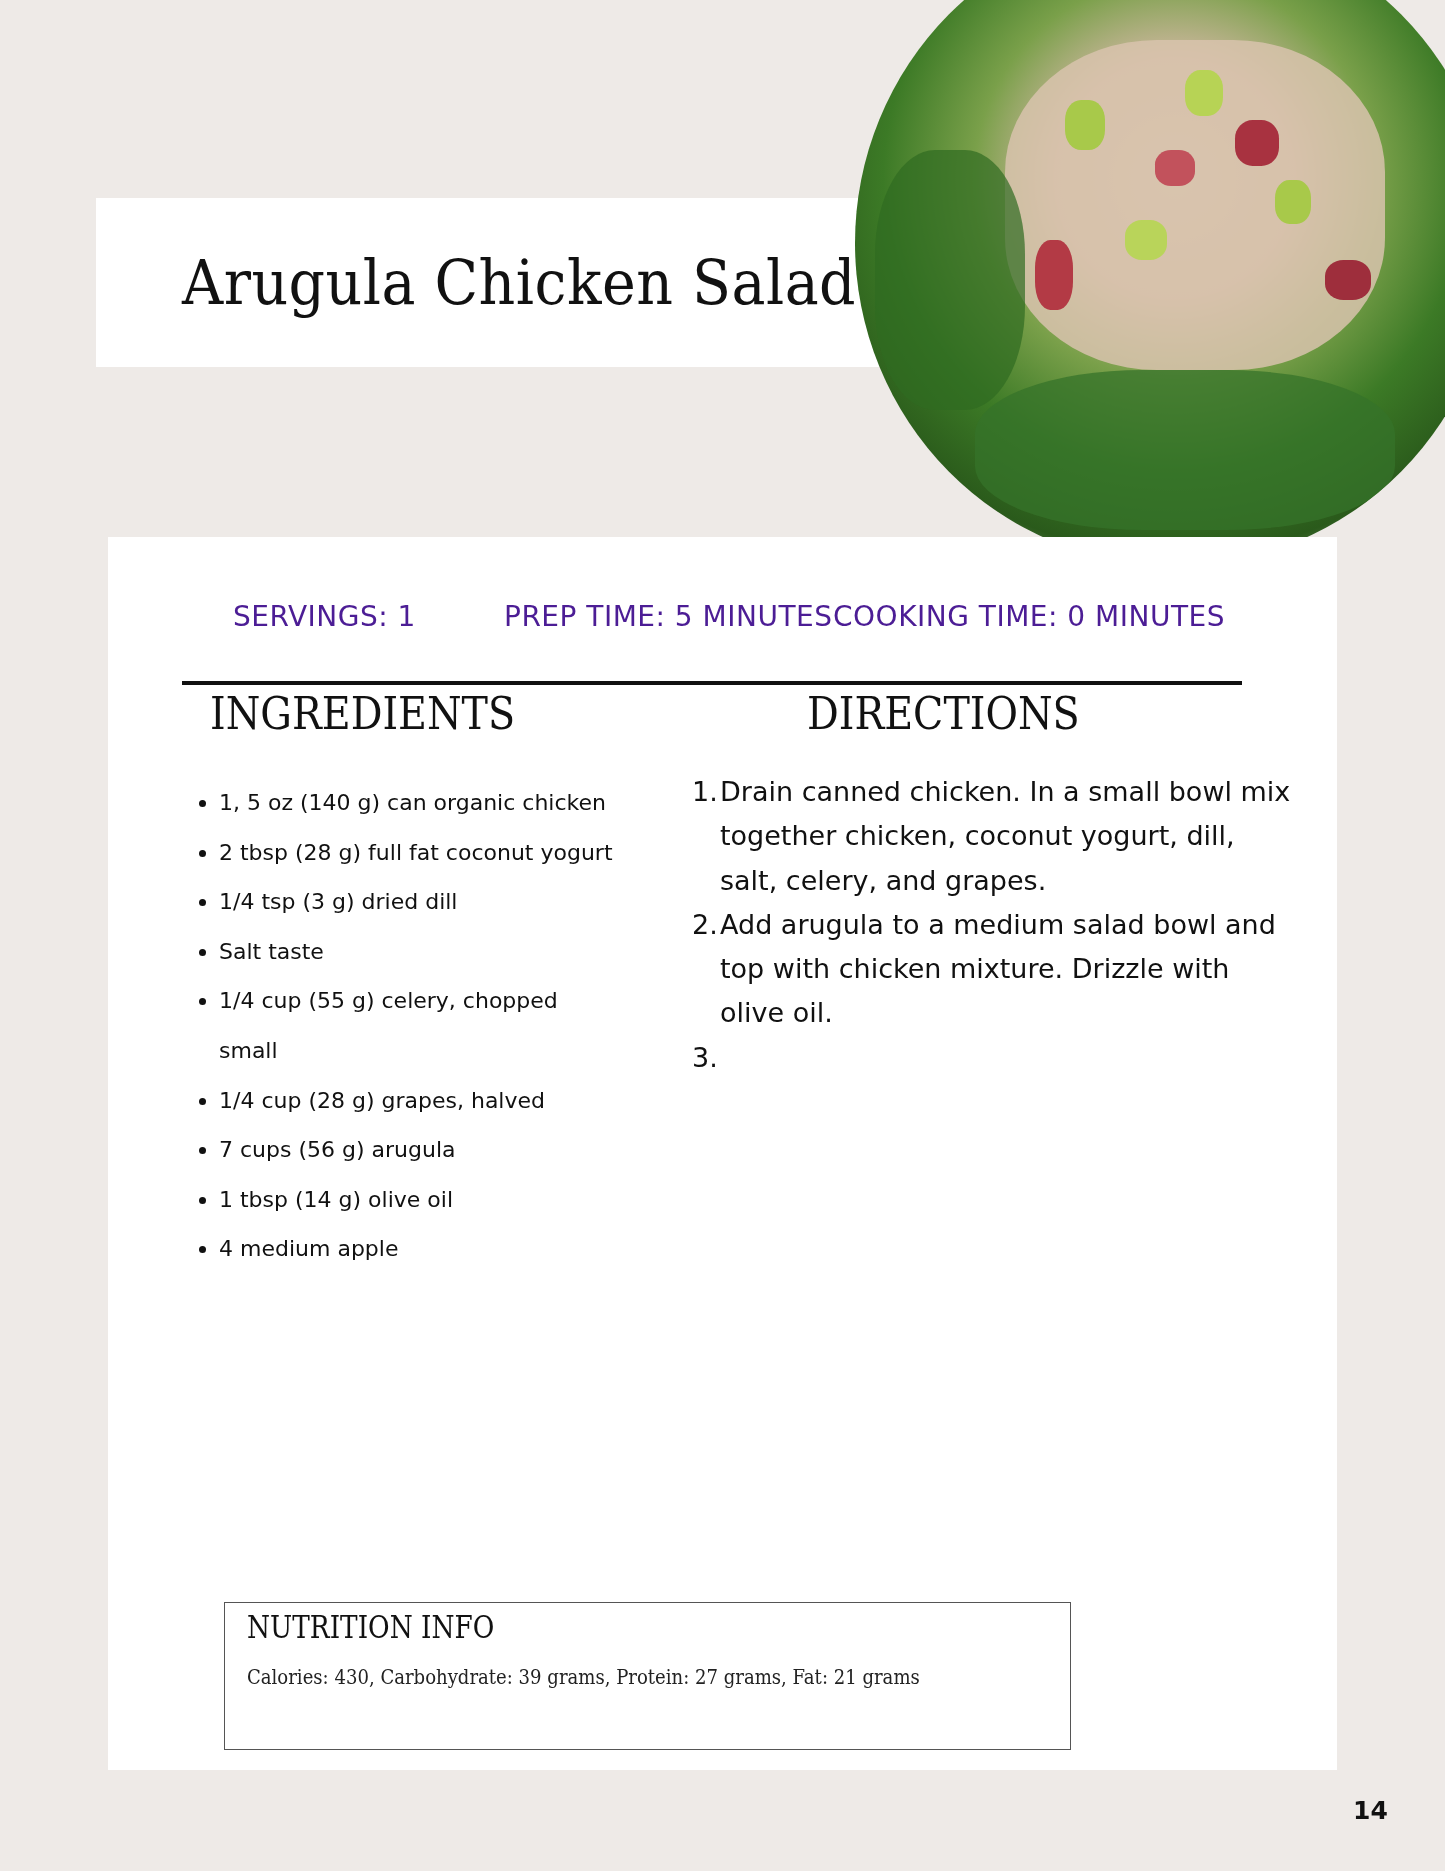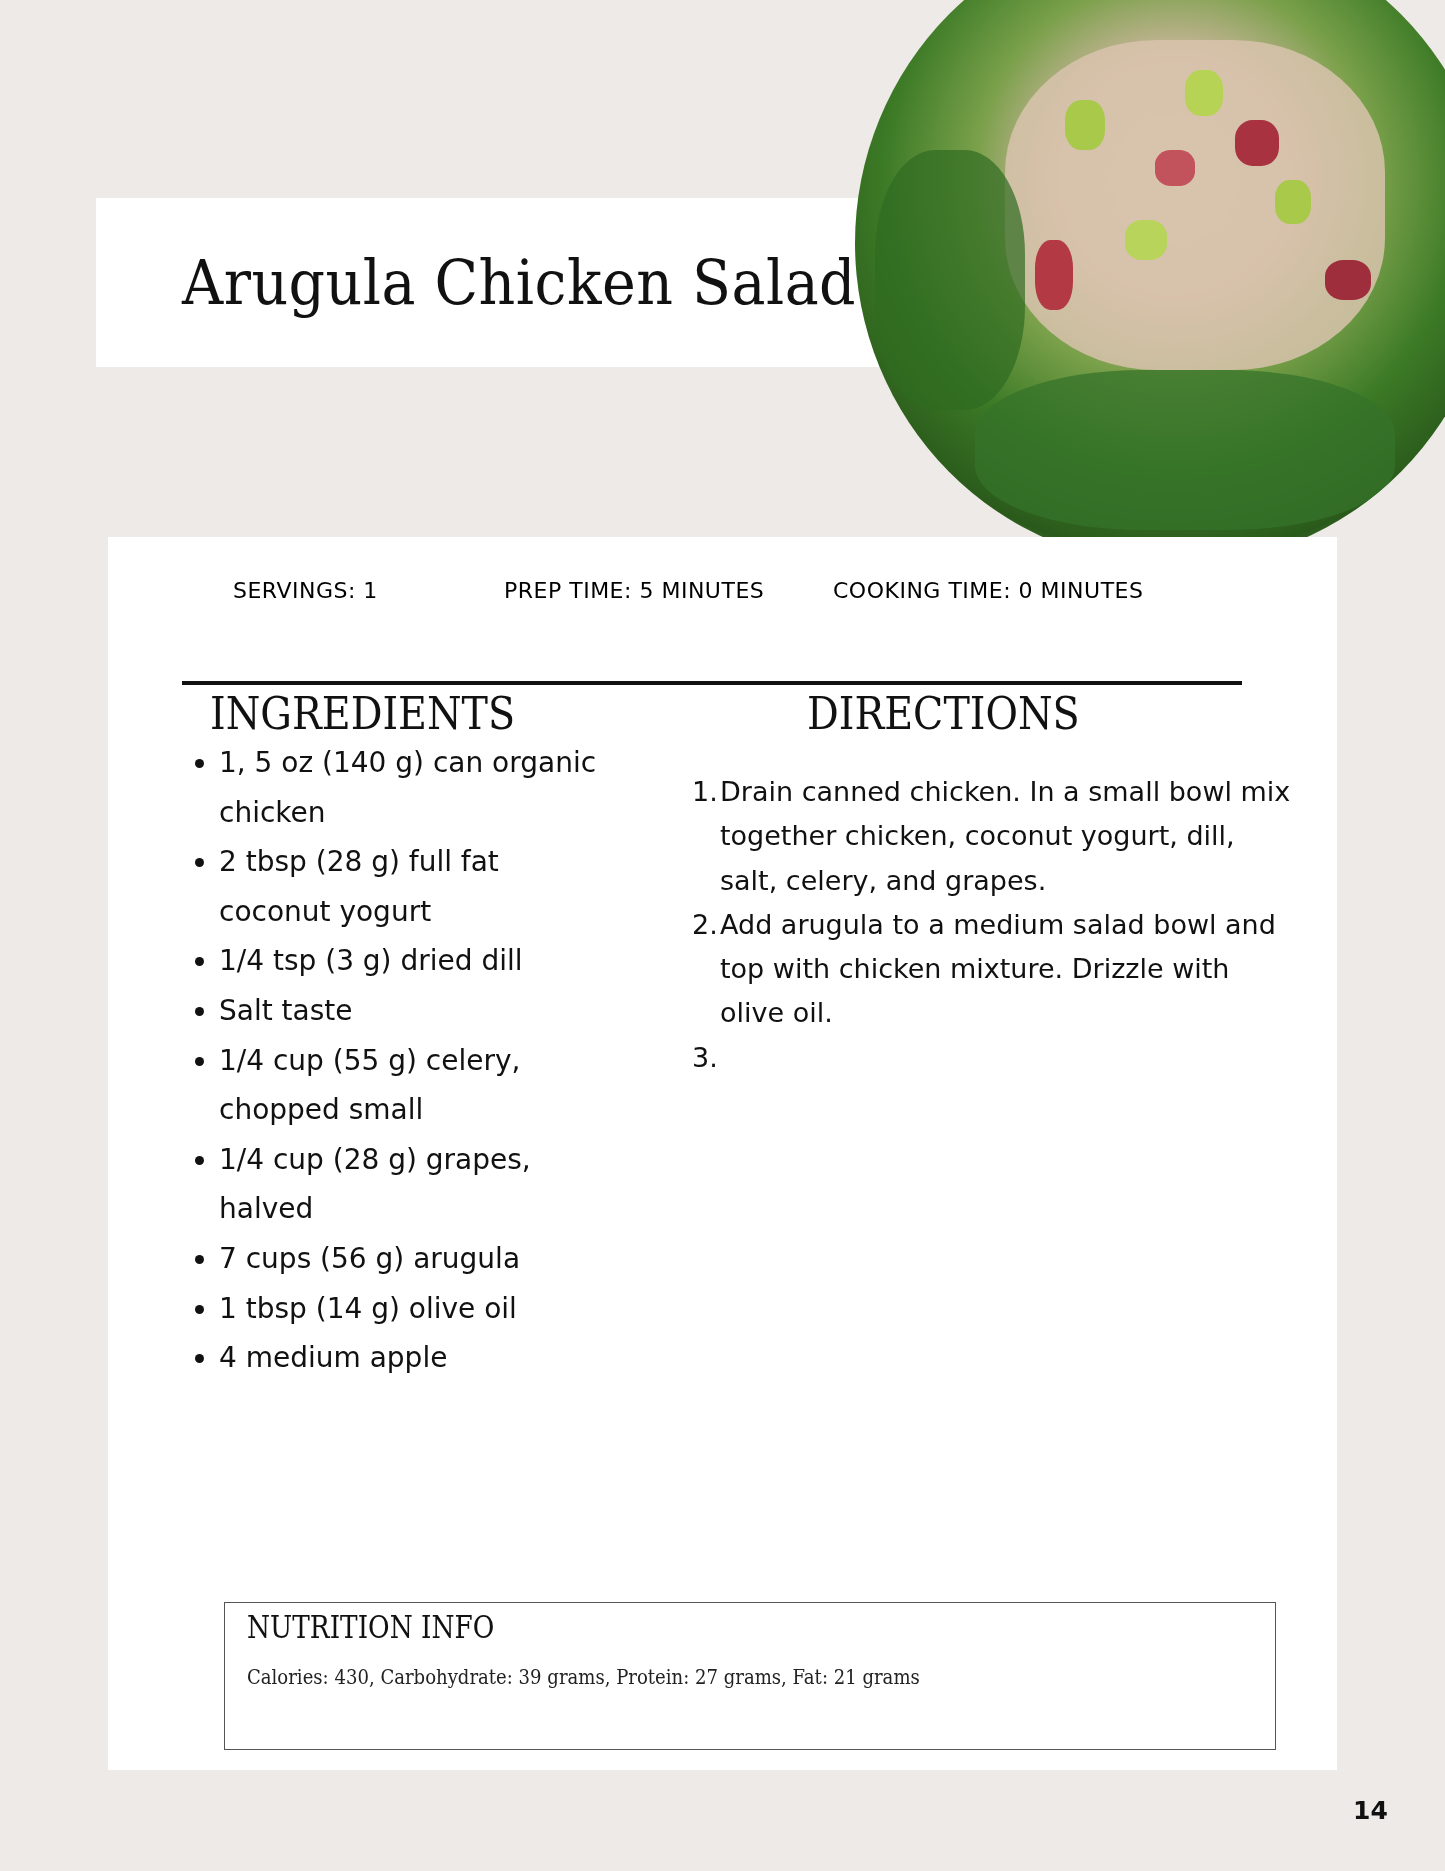--- a/index.html
+++ b/index.html
@@ -24,44 +24,44 @@
     position: absolute; left: 855px; top: -80px; width: 640px; height: 646px;
     border-radius: 50%; overflow: hidden;
     background: radial-gradient(circle at 50% 40%, #d9c7b2 0%, #cdb79e 24%, #7aa04a 40%, #3c7a26 58%, #2a5a1b 75%, #9ea89b 90%, #c9ccc6 100%);
   }
   .photo .blob { position: absolute; border-radius: 40%; }
   .card {
     position: absolute; left: 108px; top: 537px; width: 1229px; height: 1233px;
     background: #ffffff;
   }
   .meta {
-    position: absolute; top: 578px; font-size: 22px; letter-spacing: 0.5px;
-    white-space: nowrap; color: #000000;
+    position: absolute; top: 600px; font-size: 28px; letter-spacing: 0.5px;
+    white-space: nowrap; color: #4c1d95;
   }
   .rule {
     position: absolute; left: 182px; top: 681px; width: 1060px; height: 4px; background: #111;
   }
   .section-heading {
     position: absolute; top: 688px;
     font-family: "DejaVu Serif", serif; font-size: 44px; font-weight: normal;
     transform: scaleX(0.9); transform-origin: left center; white-space: nowrap;
   }
   ul.ingredients {
-    position: absolute; left: 184px; top: 738px; width: 400px; margin: 0; padding: 0 0 0 35px;
-    font-size: 28px; line-height: 49.6px; list-style: disc;
+    position: absolute; left: 184px; top: 778px; width: 400px; margin: 0; padding: 0 0 0 35px;
+    font-size: 22px; line-height: 49.6px; list-style: disc;
   }
   ul.ingredients li { padding-left: 0; }
   ol.directions {
     position: absolute; left: 692px; top: 770px; width: 600px; margin: 0; padding: 0;
     font-size: 27px; line-height: 44.3px; list-style: none;
   }
   ol.directions li { position: relative; padding-left: 28px; }
   ol.directions li .num { position: absolute; left: 0; top: 0; }
   .nutrition-box {
-    position: absolute; left: 224px; top: 1602px; width: 1052px; height: 148px;
+    position: absolute; left: 224px; top: 1602px; width: 847px; height: 148px;
     border: 1.5px solid #555; box-sizing: border-box;
   }
   .nutrition-title {
     position: absolute; left: 22px; top: 6px;
     font-family: "DejaVu Serif", serif; font-size: 31px; font-weight: normal;
     transform: scaleX(0.85); transform-origin: left center; white-space: nowrap;
   }
   .nutrition-text {
     position: absolute; left: 22px; top: 62px;
     font-family: "DejaVu Serif", serif; font-size: 21px; color: #222;

